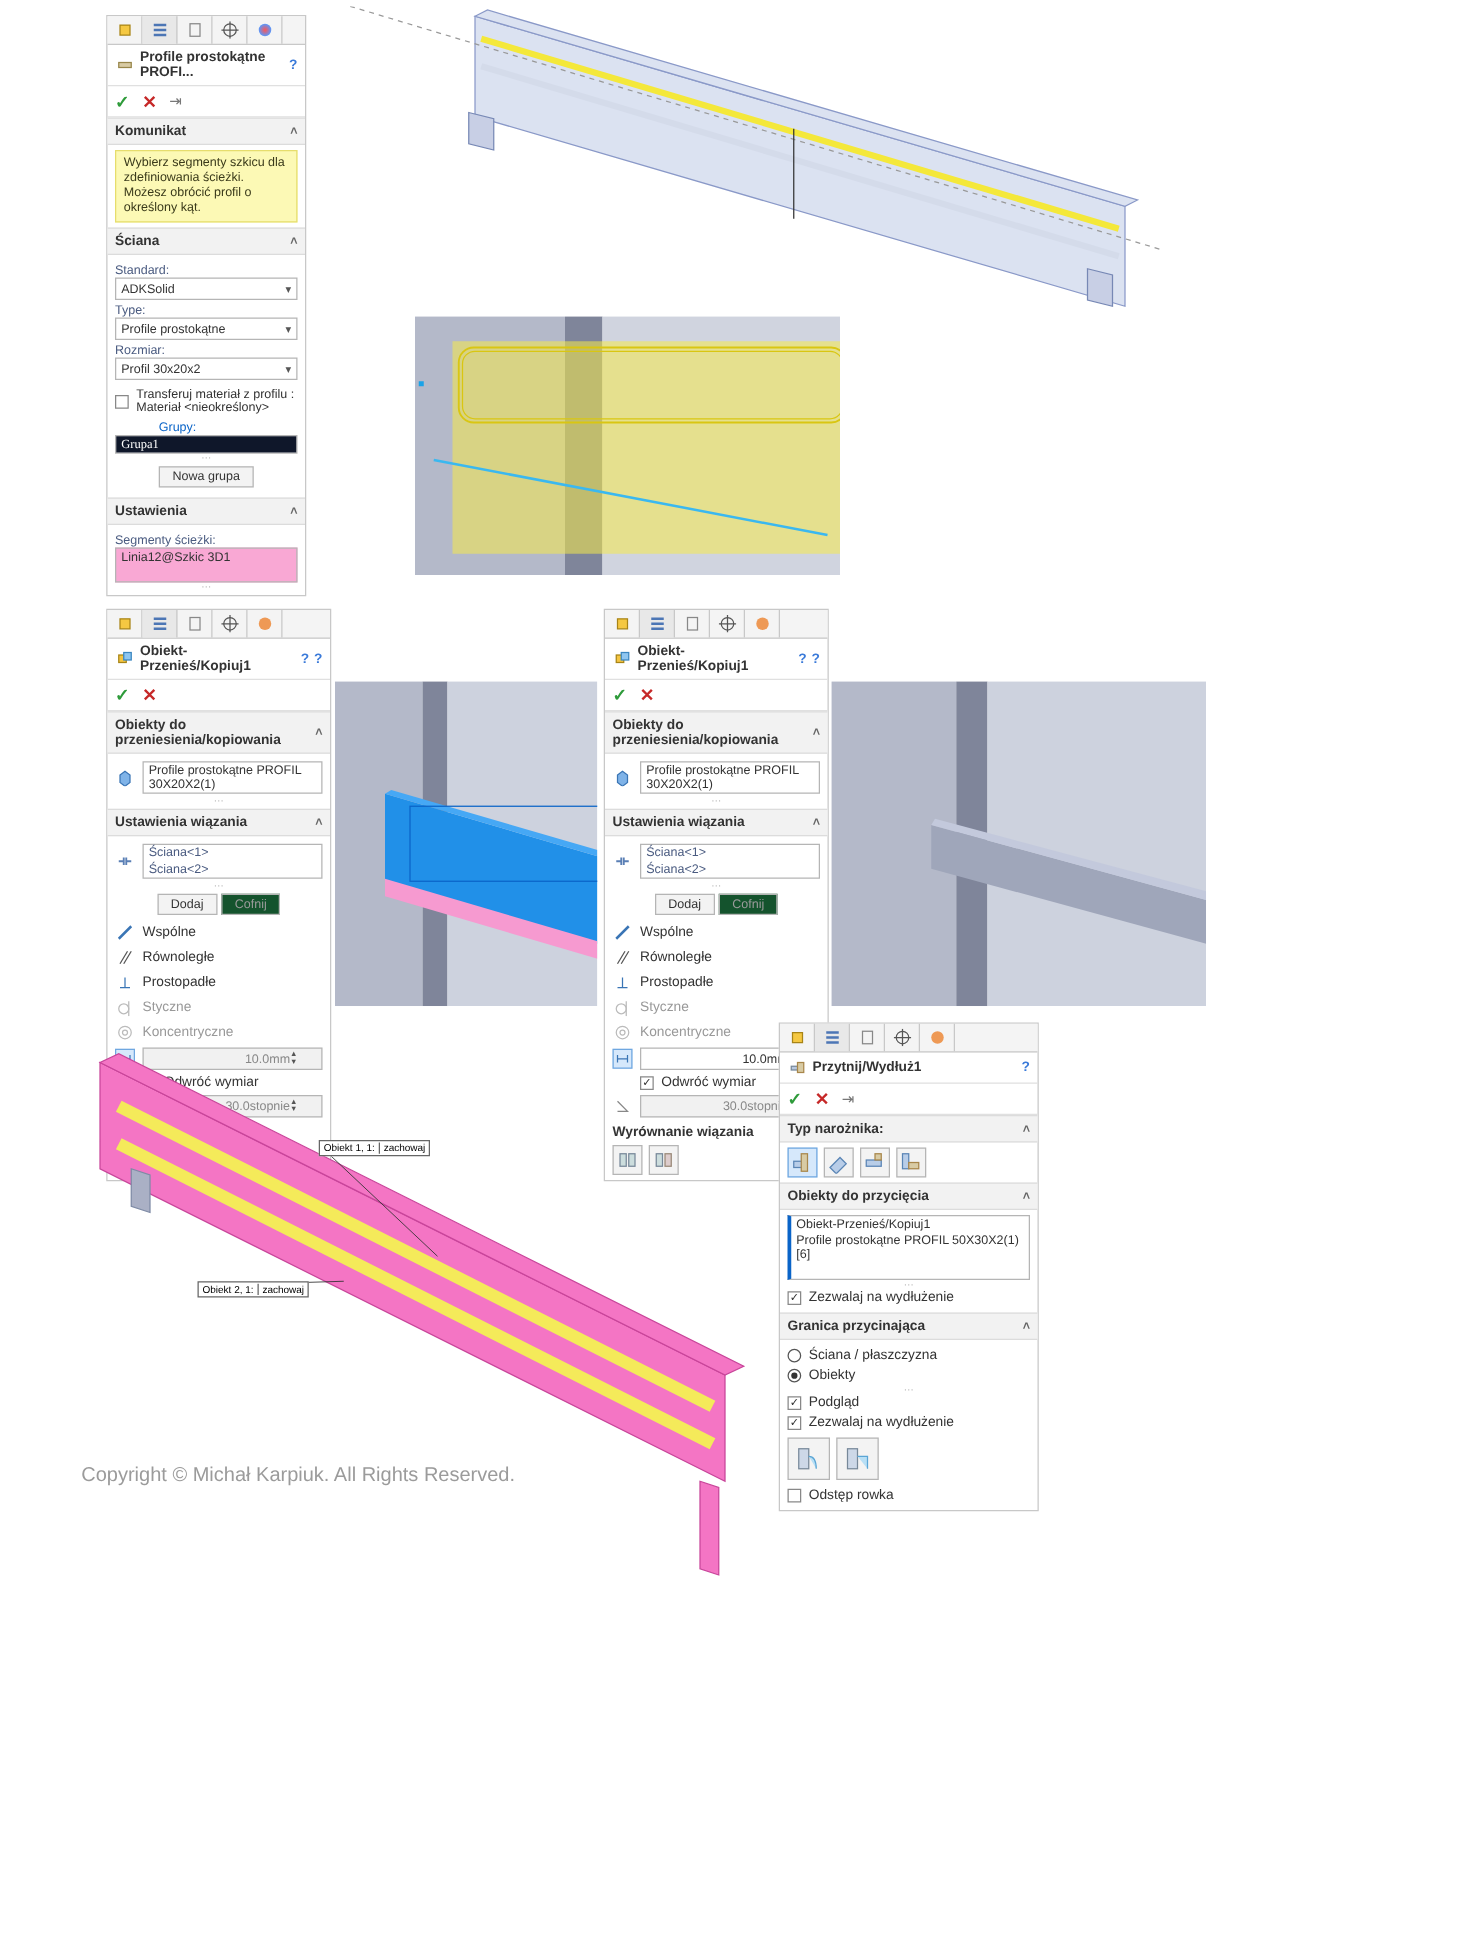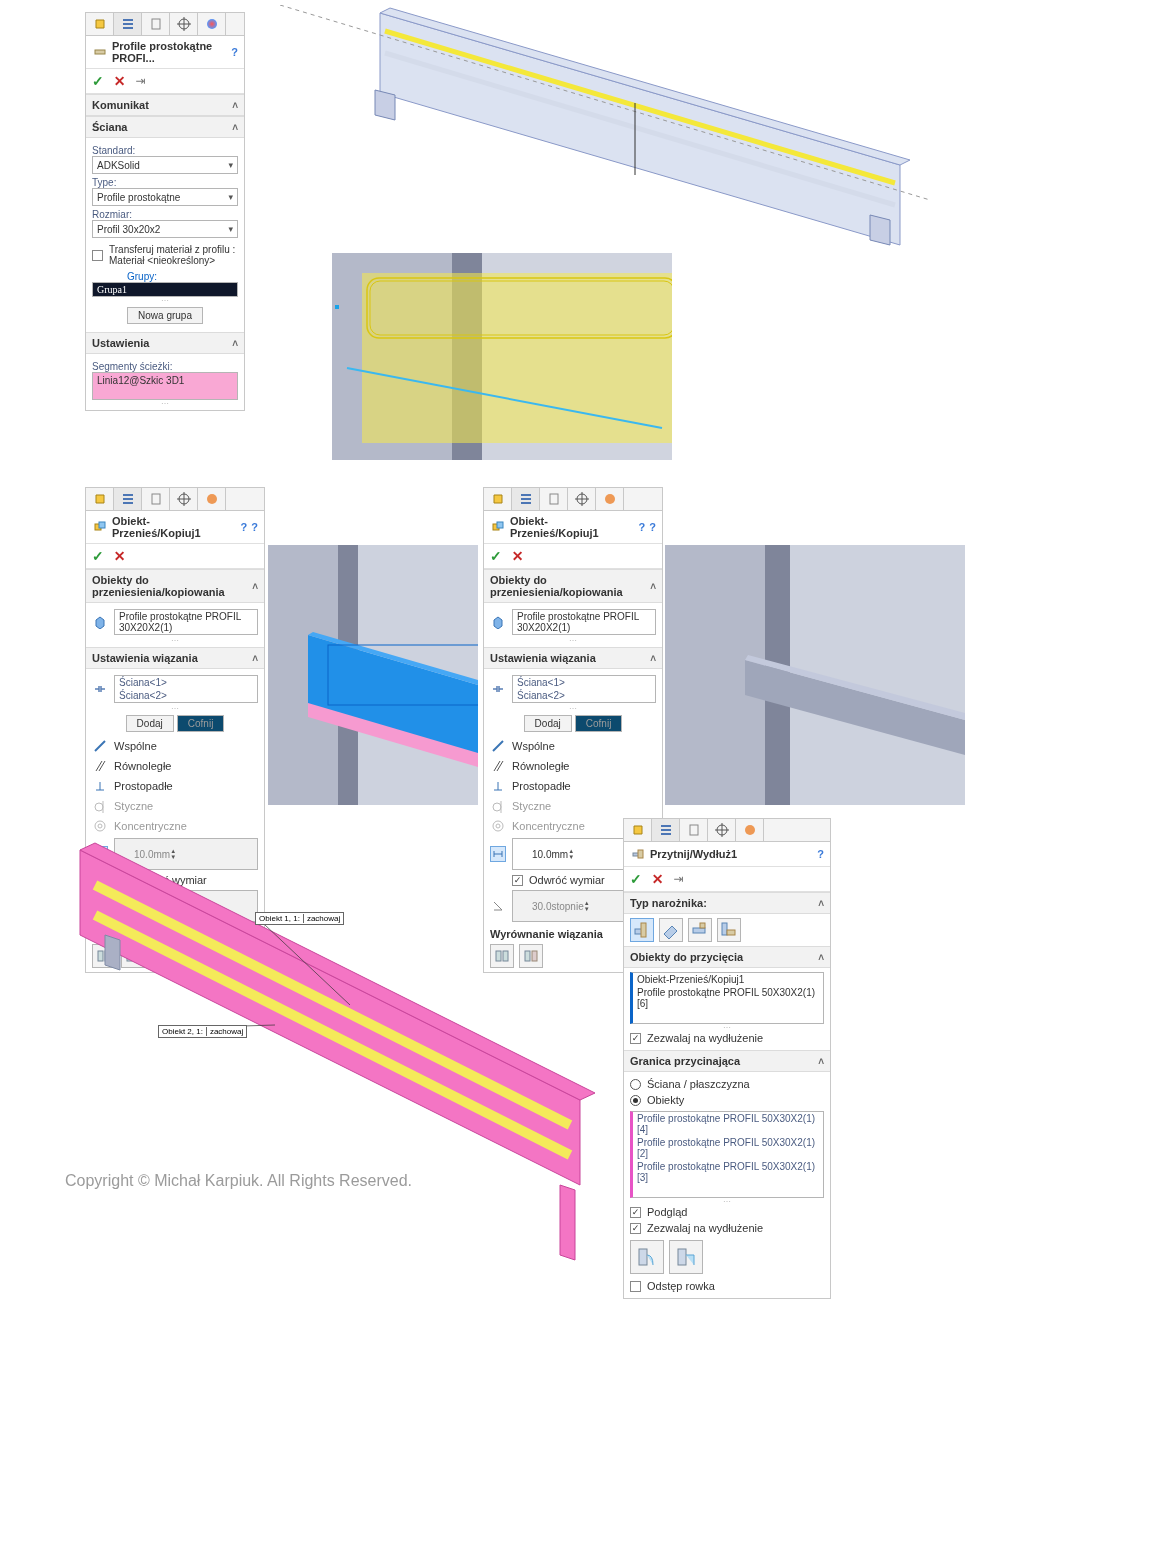--- a/index.html
+++ b/index.html
@@ -21,26 +21,26 @@
   .section-hdr .caret { color: #666; font-size: 10px; }
   .section-body { padding: 4px 6px; }
   .msgbox { background: #fcf9b5; border: 1px solid #e6dd6d; color: #3a3a1a; padding: 4px 6px; font-size: 10px; line-height: 1.2; }
   .lbl { color: #4a5b80; font-size: 10px; margin-top: 3px; }
   .dd { width: 100%; height: 18px; border: 1px solid #b5b5b5; background: #fff; padding: 0 4px; font-size: 10px; display: flex; align-items: center; justify-content: space-between; }
   .dd .ar { color: #555; font-size: 9px; }
   .listbox { width: 100%; border: 1px solid #b5b5b5; font-size: 10px; }
   .list-line { padding: 1px 4px; }
   .li-sel { background: #0f172a; color: #fff; font-family: Liberation Serif, serif; }
   .btn { display: inline-block; border: 1px solid #b5b5b5; background: #f3f3f3; padding: 2px 10px; font-size: 10px; color: #333; }
-  .btn.dis { color: #9b9b9b; background: #0c4a6e; }
+  .btn.dis { color: #9b9b9b; background: #14532d; }
   .center { text-align: center; }
   .grip { height: 6px; display: flex; align-items: center; justify-content: center; color: #bbb; font-size: 8px; }
   .row { display: flex; align-items: center; gap: 6px; padding: 2px 0; }
   .ico { width: 16px; height: 16px; display: flex; align-items: center; justify-content: center; }
-  .spin { flex: 1; height: 32px; border: 1px solid #b5b5b5; display: flex; align-items: center; justify-content: flex-start; padding: 0 19px; font-size: 10px; background: #fff; }
+  .spin { flex: 1; height: 18px; border: 1px solid #b5b5b5; display: flex; align-items: center; justify-content: flex-end; padding: 0 19px; font-size: 10px; background: #fff; }
   .spin.dis { background: #f1f1f1; color: #888; }
   .spin .updn { display: flex; flex-direction: column; font-size: 6px; color: #555; line-height: 6px; }
   .chkbox { width: 11px; height: 11px; border: 1px solid #888; display: inline-flex; align-items: center; justify-content: center; font-size: 9px; color: #333; background: #fff; }
   .sqbtn { width: 24px; height: 24px; border: 1px solid #b5b5b5; background: #f3f3f3; display: inline-flex; align-items: center; justify-content: center; margin-right: 2px; }
   .sqbtn.sel { background: #d6e8fb; border-color: #6fa7e0; }
   .radio { width: 11px; height: 11px; border: 1px solid #555; border-radius: 50%; display: inline-flex; align-items: center; justify-content: center; }
   .radio .dot { width: 5px; height: 5px; background: #333; border-radius: 50%; }
   .inputbox { width: 100%; border: 1px solid #b5b5b5; height: 18px; padding: 0 4px; font-size: 10px; background: #f9a8d4; }
   .bluebar { border-left: 3px solid #0a64c8; }
   .magentabar { border-left: 3px solid #e754c6; }
@@ -106,20 +106,23 @@
     <div class="ok-row">
       <span class="chk">✓</span>
       <span class="xx">✕</span>
       <span class="pin">⇥</span>
     </div>
 
     <div class="section-hdr">
         <span>Komunikat</span>
         <span class="caret">˄</span>
       </div>
+    <div class="section-body">
+      <div class="msgbox">Wybierz segmenty szkicu dla zdefiniowania ścieżki. Możesz obrócić profil o określony kąt.</div>
+    </div>
 
     <div class="section-hdr">
         <span>Ściana</span>
         <span class="caret">˄</span>
       </div>
     <div class="section-body">
       <div class="lbl">Standard:</div>
       <div class="dd">
           <span>ADKSolid</span>
           <span class="ar">▾</span>
@@ -713,26 +716,20 @@
       <div class="row">
           <span class="radio"></span>
           <span>Ściana / płaszczyzna</span>
         </div>
       <div class="row">
           <span class="radio">
             <span class="dot"></span>
           </span>
           <span>Obiekty</span>
         </div>
-      <div class="listbox magentabar" style="margin-top:3px;">
-        <div class="list-line" style="color:#4a5b80;">Profile prostokątne PROFIL 50X30X2(1)[4]</div>
-        <div class="list-line" style="color:#4a5b80;">Profile prostokątne PROFIL 50X30X2(1)[2]</div>
-        <div class="list-line" style="color:#4a5b80;">Profile prostokątne PROFIL 50X30X2(1)[3]</div>
-        <div class="list-line">&nbsp;</div>
-      </div>
       <div class="grip">⋯</div>
       <div class="row">
           <span class="chkbox">✓</span>
           <span>Podgląd</span>
         </div>
       <div class="row">
           <span class="chkbox">✓</span>
           <span>Zezwalaj na wydłużenie</span>
         </div>
       <div style="padding:4px 0;">

